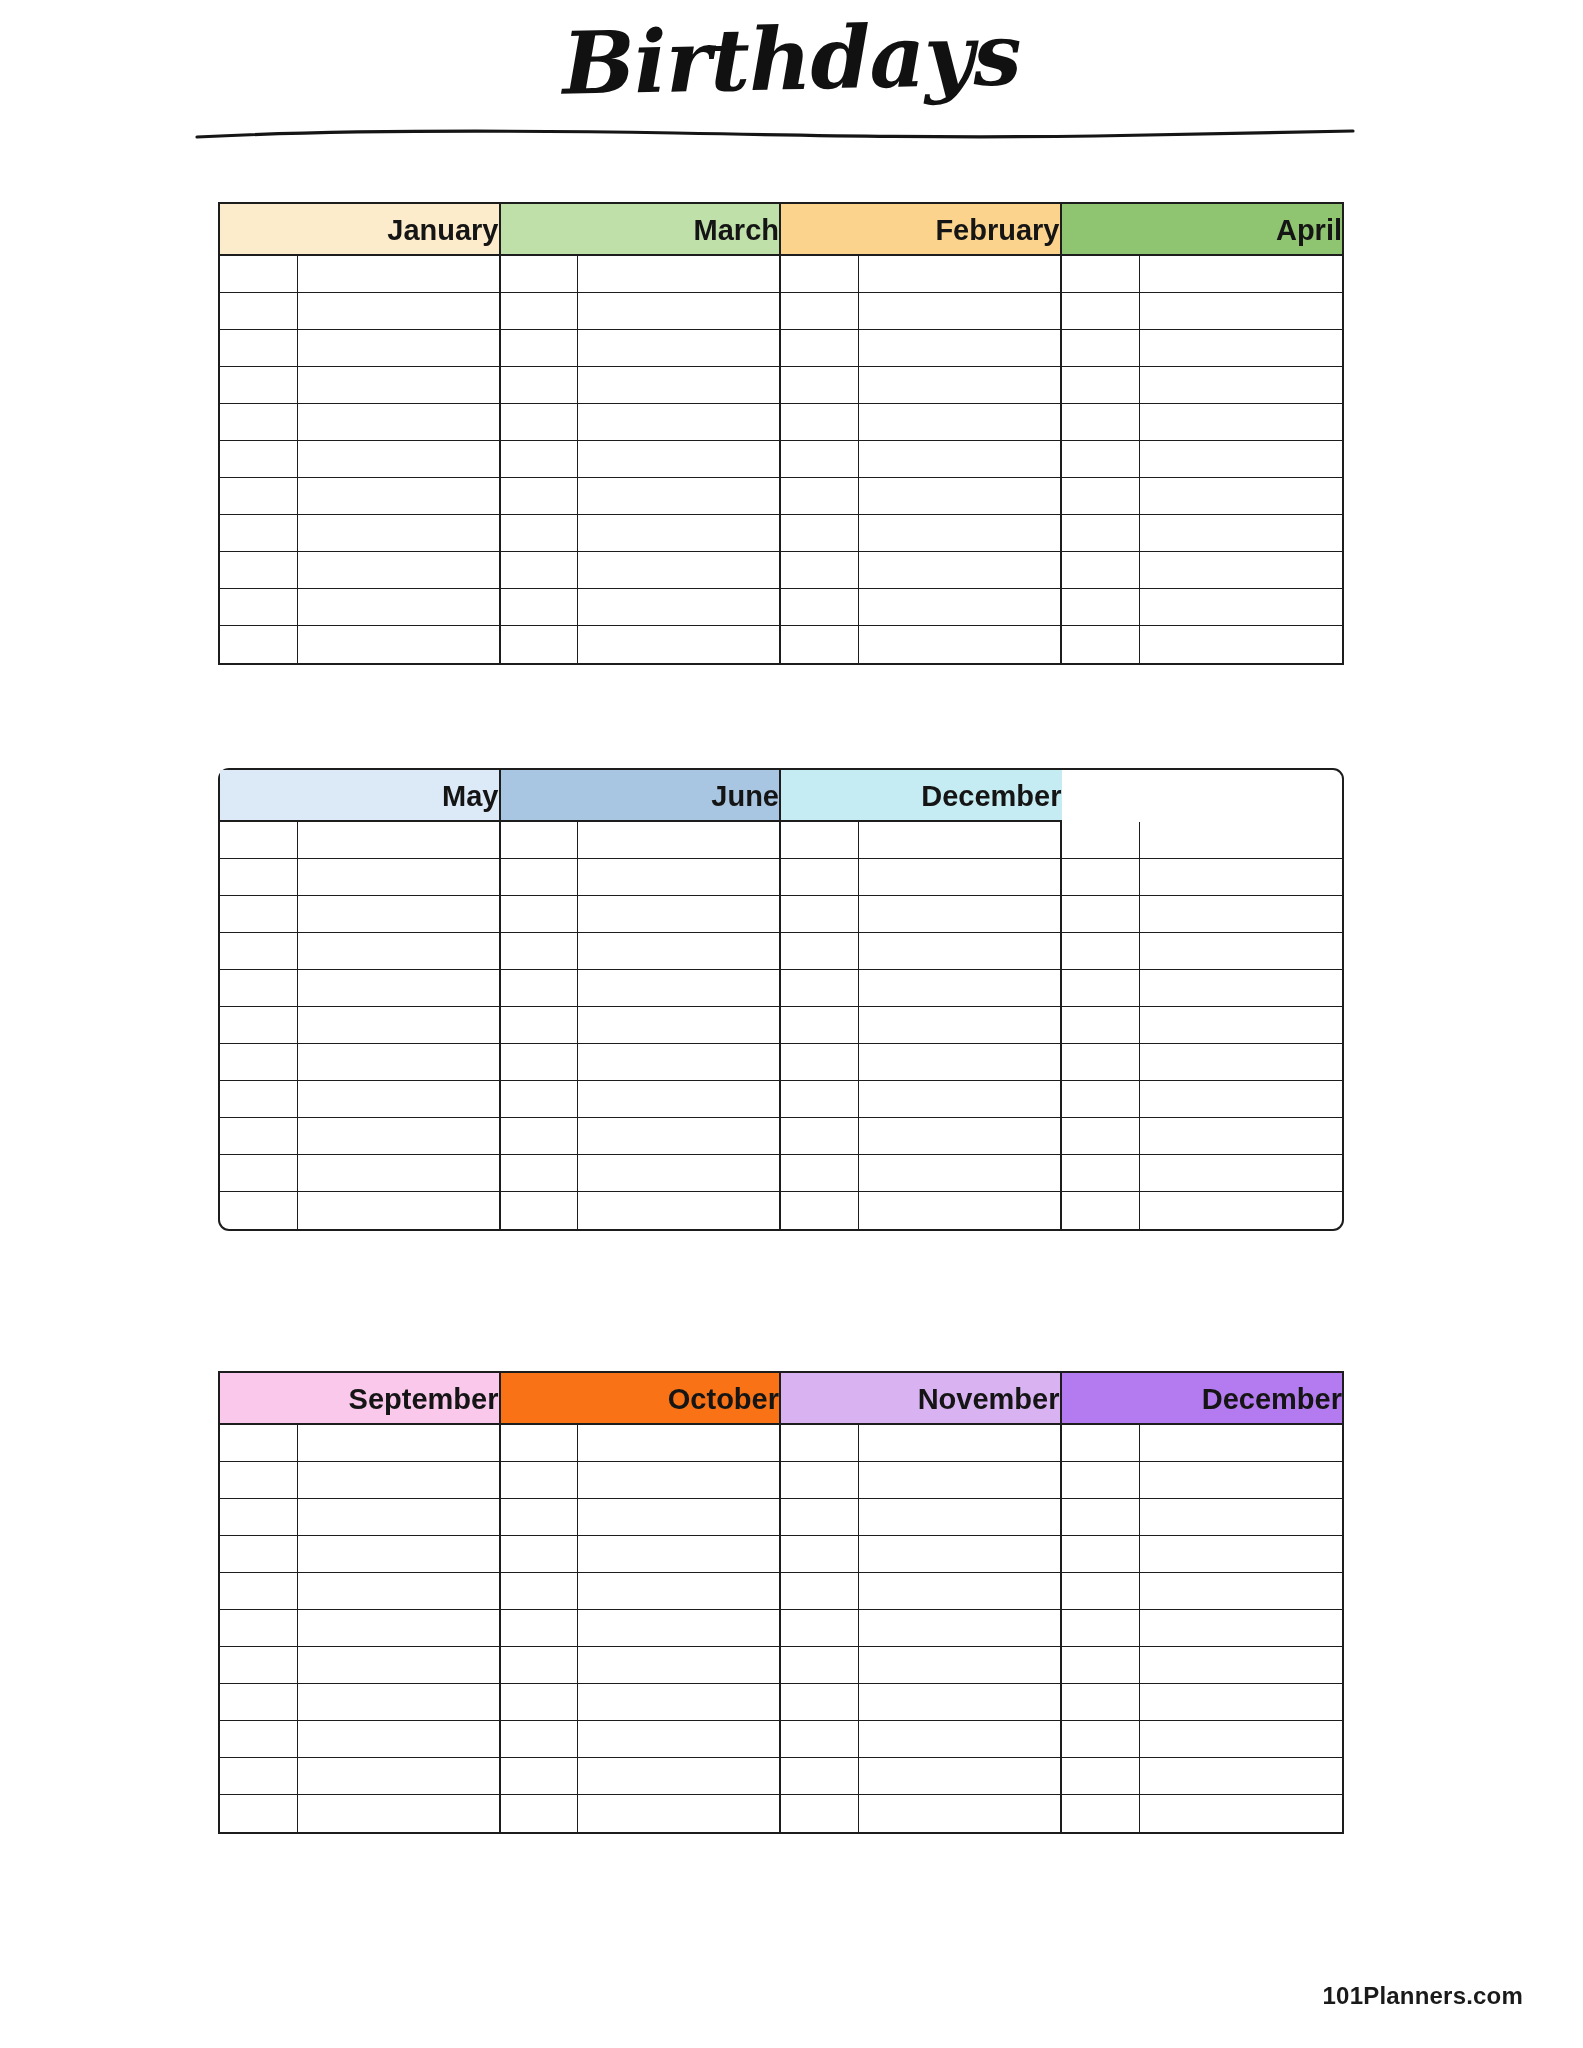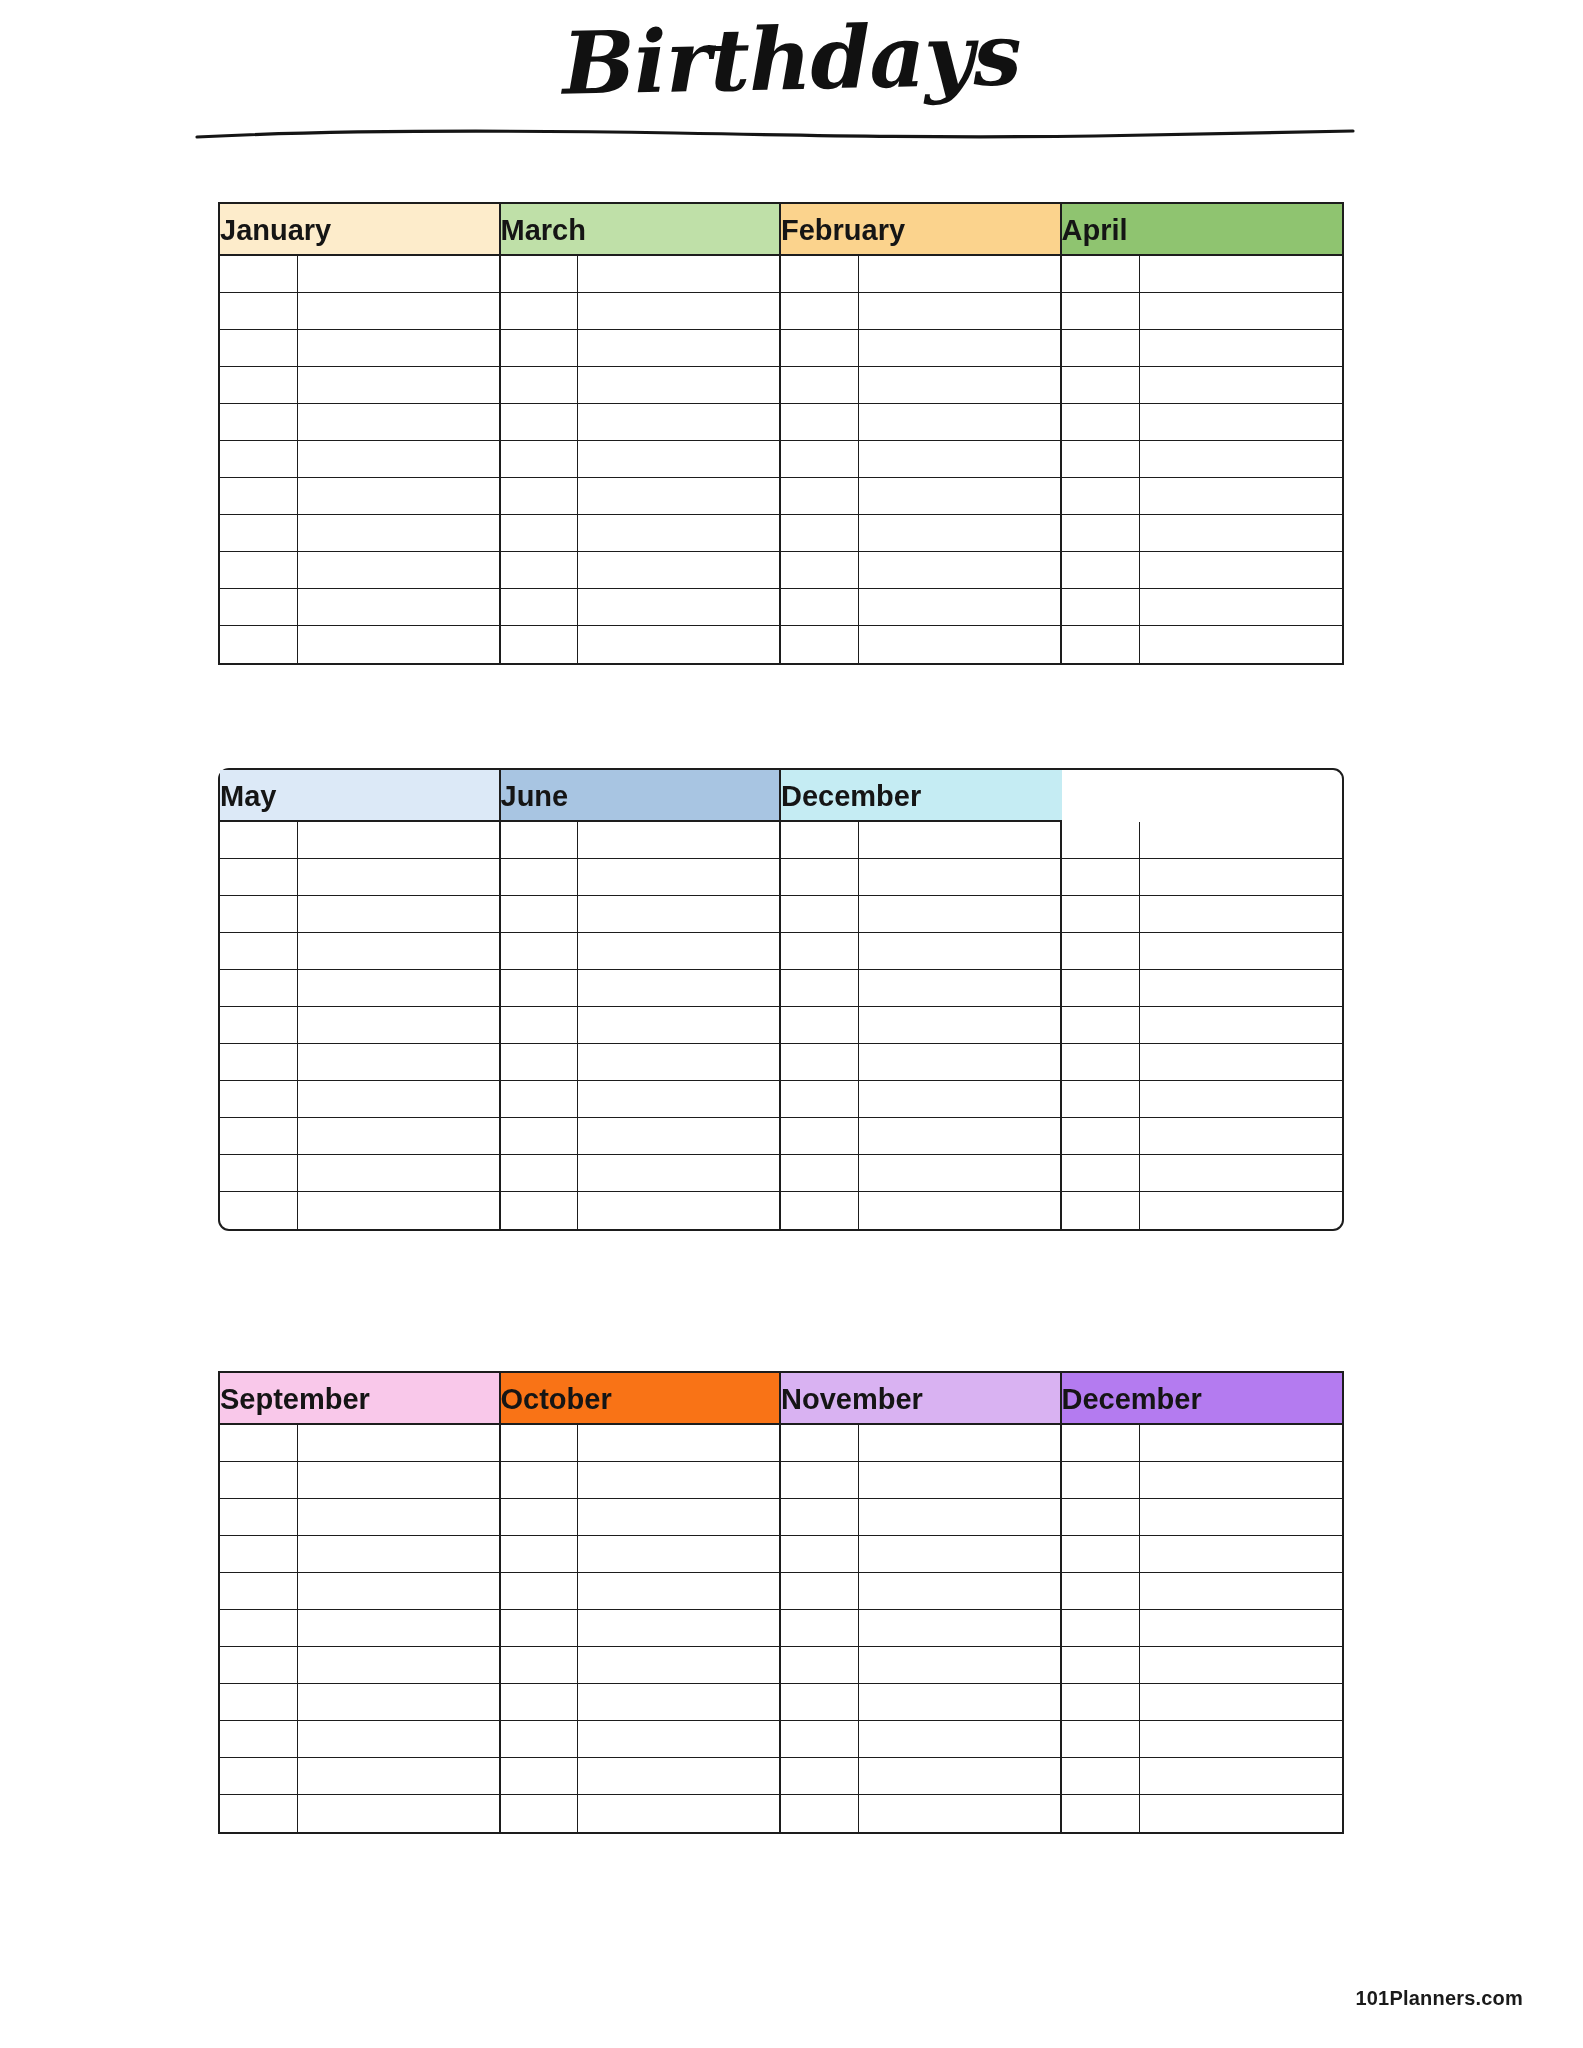--- a/index.html
+++ b/index.html
@@ -62,21 +62,21 @@
   }
   .month-header-row {
     display: flex;
     width: 100%;
   }
   .month-header {
     flex: 0 0 25%;
     box-sizing: border-box;
     height: 52px;
     line-height: 52px;
-    text-align: left;
+    text-align: right;
     font-size: 29px;
     font-weight: 700;
     color: #151515;
     border-right: 2px solid #1d1d1d;
     border-bottom: 2px solid #1d1d1d;
     overflow: hidden;
     white-space: nowrap;
   }
   .month-header:last-child { border-right: none; }
 
@@ -103,21 +103,21 @@
   .cell-name {
     flex: 1 1 auto;
     box-sizing: border-box;
   }
 
   
   .footer {
     position: absolute;
     right: 60px;
     bottom: 38px;
-    font-size: 20px;
+    font-size: 24px;
     font-weight: 700;
     color: #1a1a1a;
     letter-spacing: 0.2px;
   }
 </style>
 </head>
 <body>
 
 <div class="page">
 

